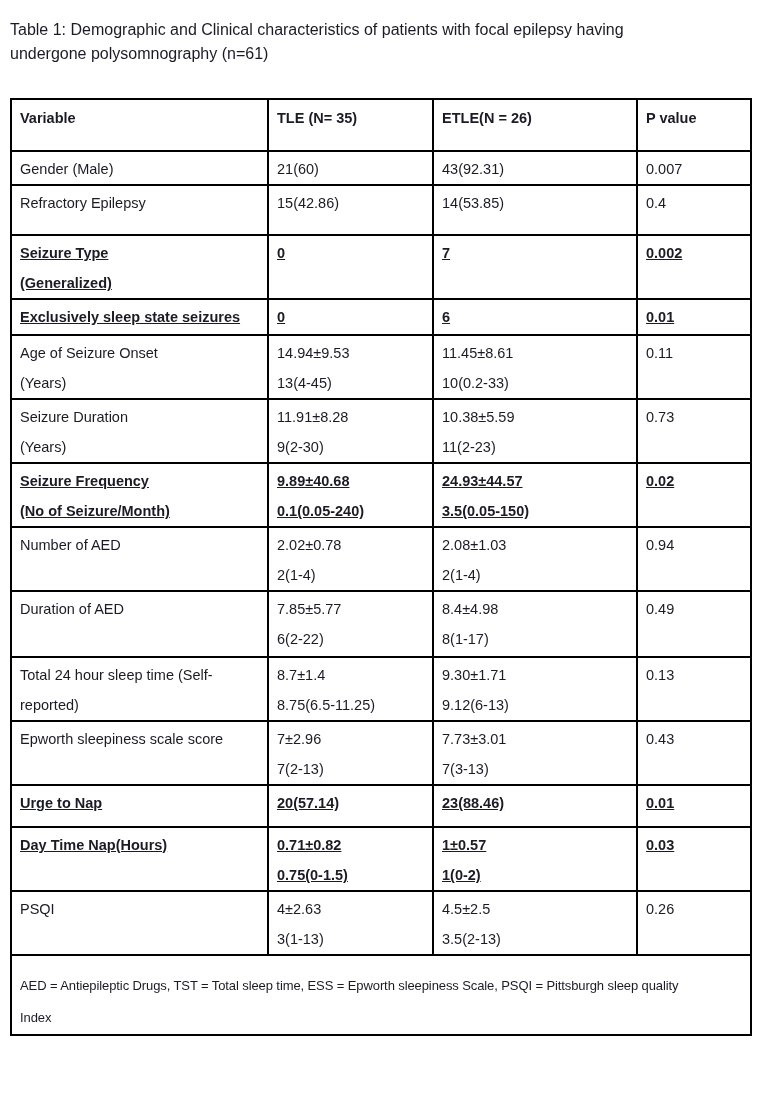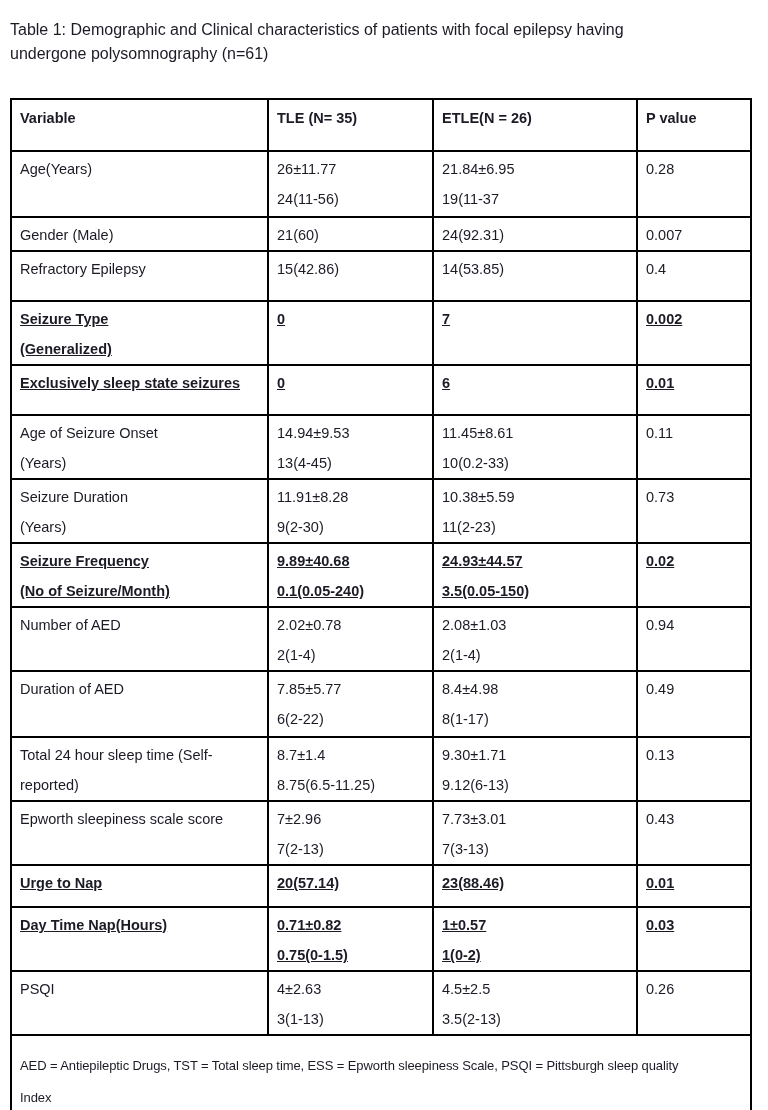--- a/index.html
+++ b/index.html
@@ -54,46 +54,30 @@
     <thead>
       <tr style="height:52px">
         <th>Variable</th>
         <th>TLE (N= 35)</th>
         <th>ETLE(N = 26)</th>
         <th>P value</th>
       </tr>
     </thead>
     <tbody>
 
-      <tr style="height:66px">
-        <td>
-            <div class="ln">Age(Years)</div>
-          </td>
-        <td>
-            <div class="ln">26±11.77</div>
-            <div class="ln">24(11-56)</div>
-          </td>
-        <td>
-            <div class="ln">21.84±6.95</div>
-            <div class="ln">19(11-37</div>
-          </td>
-        <td>
-            <div class="ln">0.28</div>
-          </td>
-      </tr>
 
       <tr style="height:32px">
         <td>
             <div class="ln">Gender (Male)</div>
           </td>
         <td>
             <div class="ln">21(60)</div>
           </td>
         <td>
-            <div class="ln">24(92.31)</div>
+            <div class="ln">43(92.31)</div>
           </td>
         <td>
             <div class="ln">0.007</div>
           </td>
       </tr>
 
       <tr style="height:50px">
         <td>
             <div class="ln">Refractory Epilepsy</div>
           </td>
@@ -117,21 +101,21 @@
             <div class="ln">0</div>
           </td>
         <td>
             <div class="ln">7</div>
           </td>
         <td>
             <div class="ln">0.002</div>
           </td>
       </tr>
 
-      <tr class="b" style="height:50px">
+      <tr class="b" style="height:36px">
         <td>
             <div class="ln">Exclusively sleep state seizures</div>
           </td>
         <td>
             <div class="ln">0</div>
           </td>
         <td>
             <div class="ln">6</div>
           </td>
         <td>

